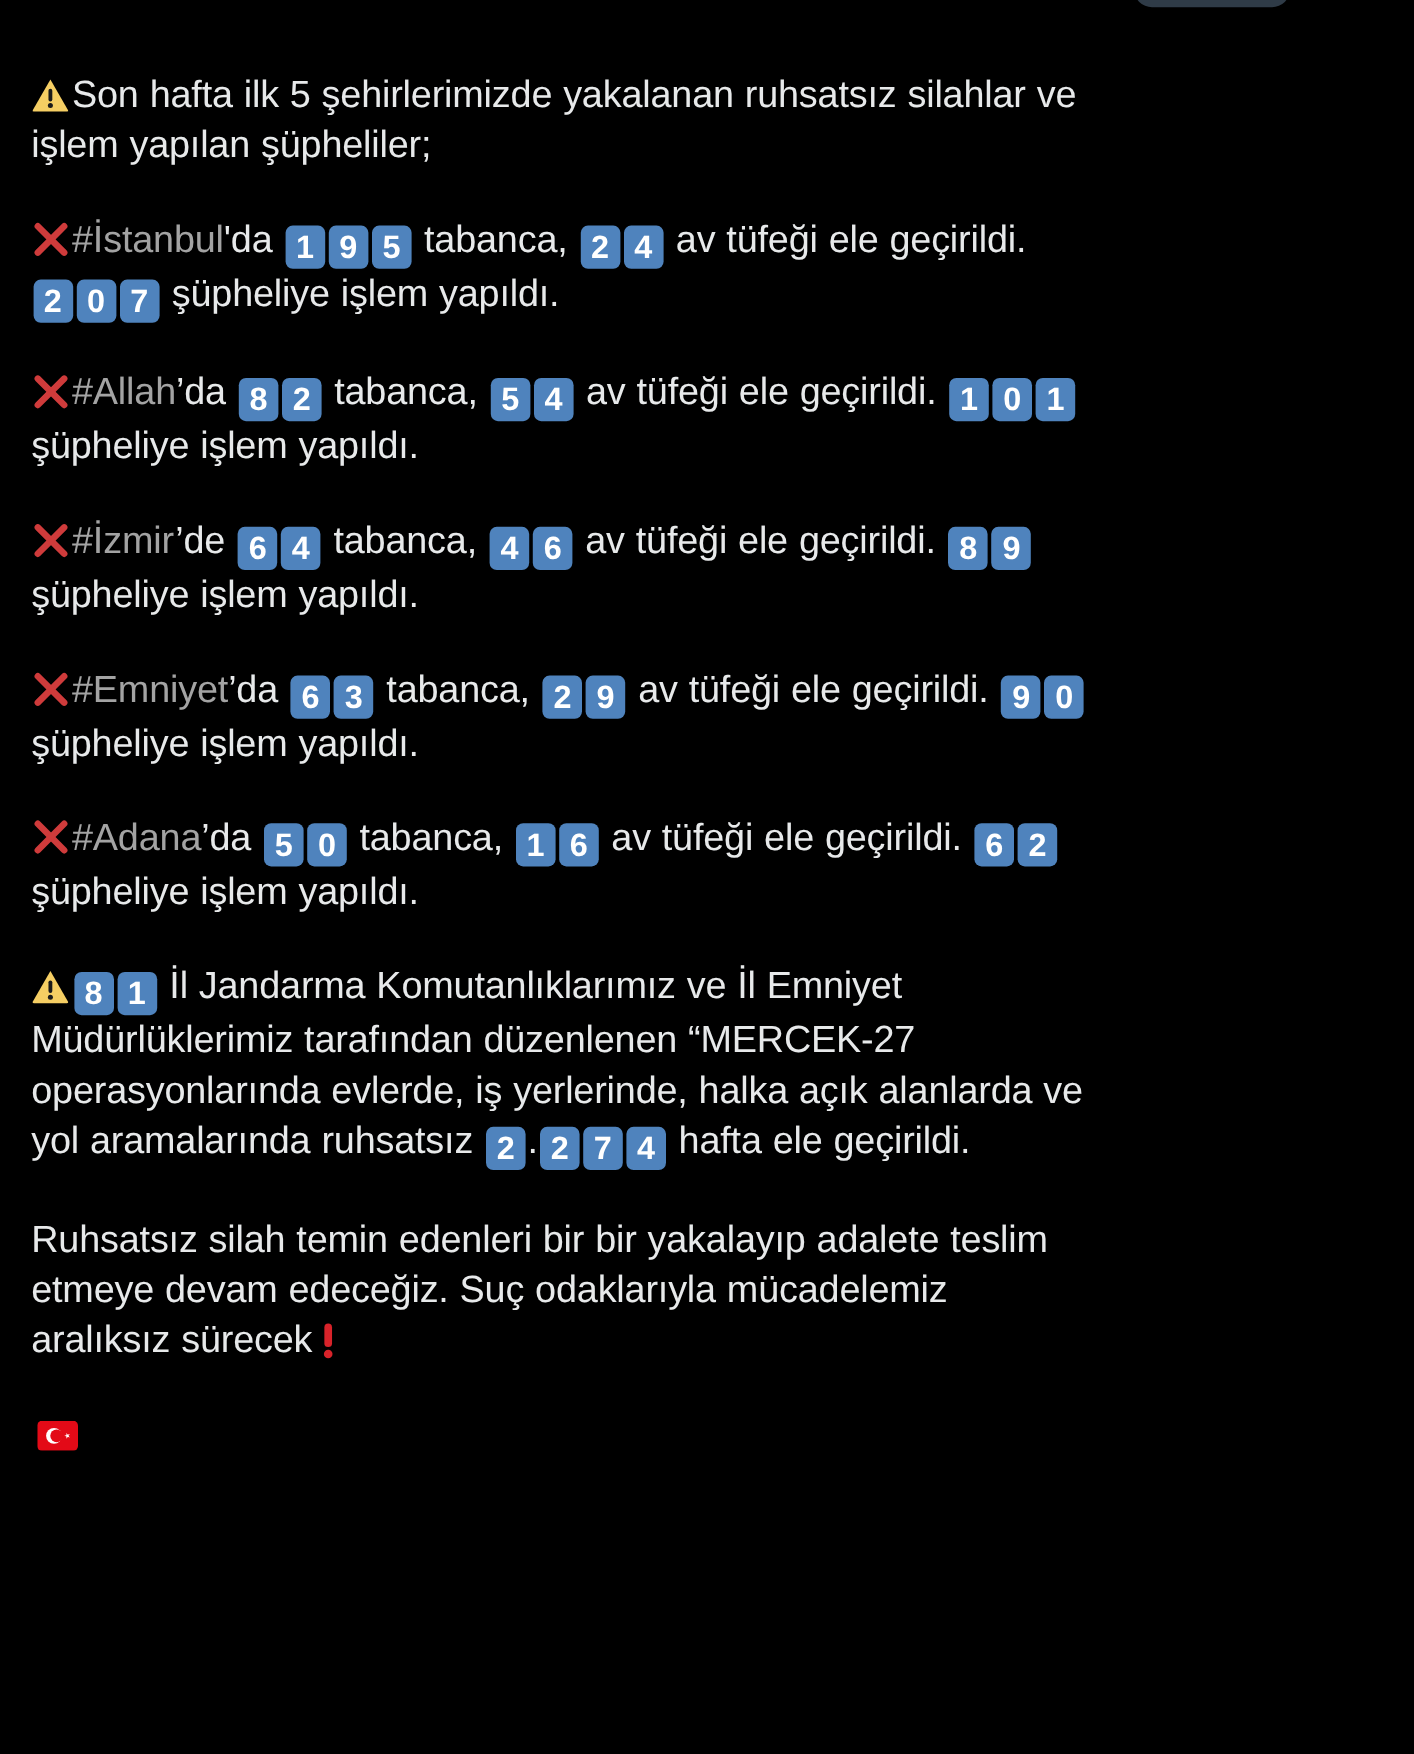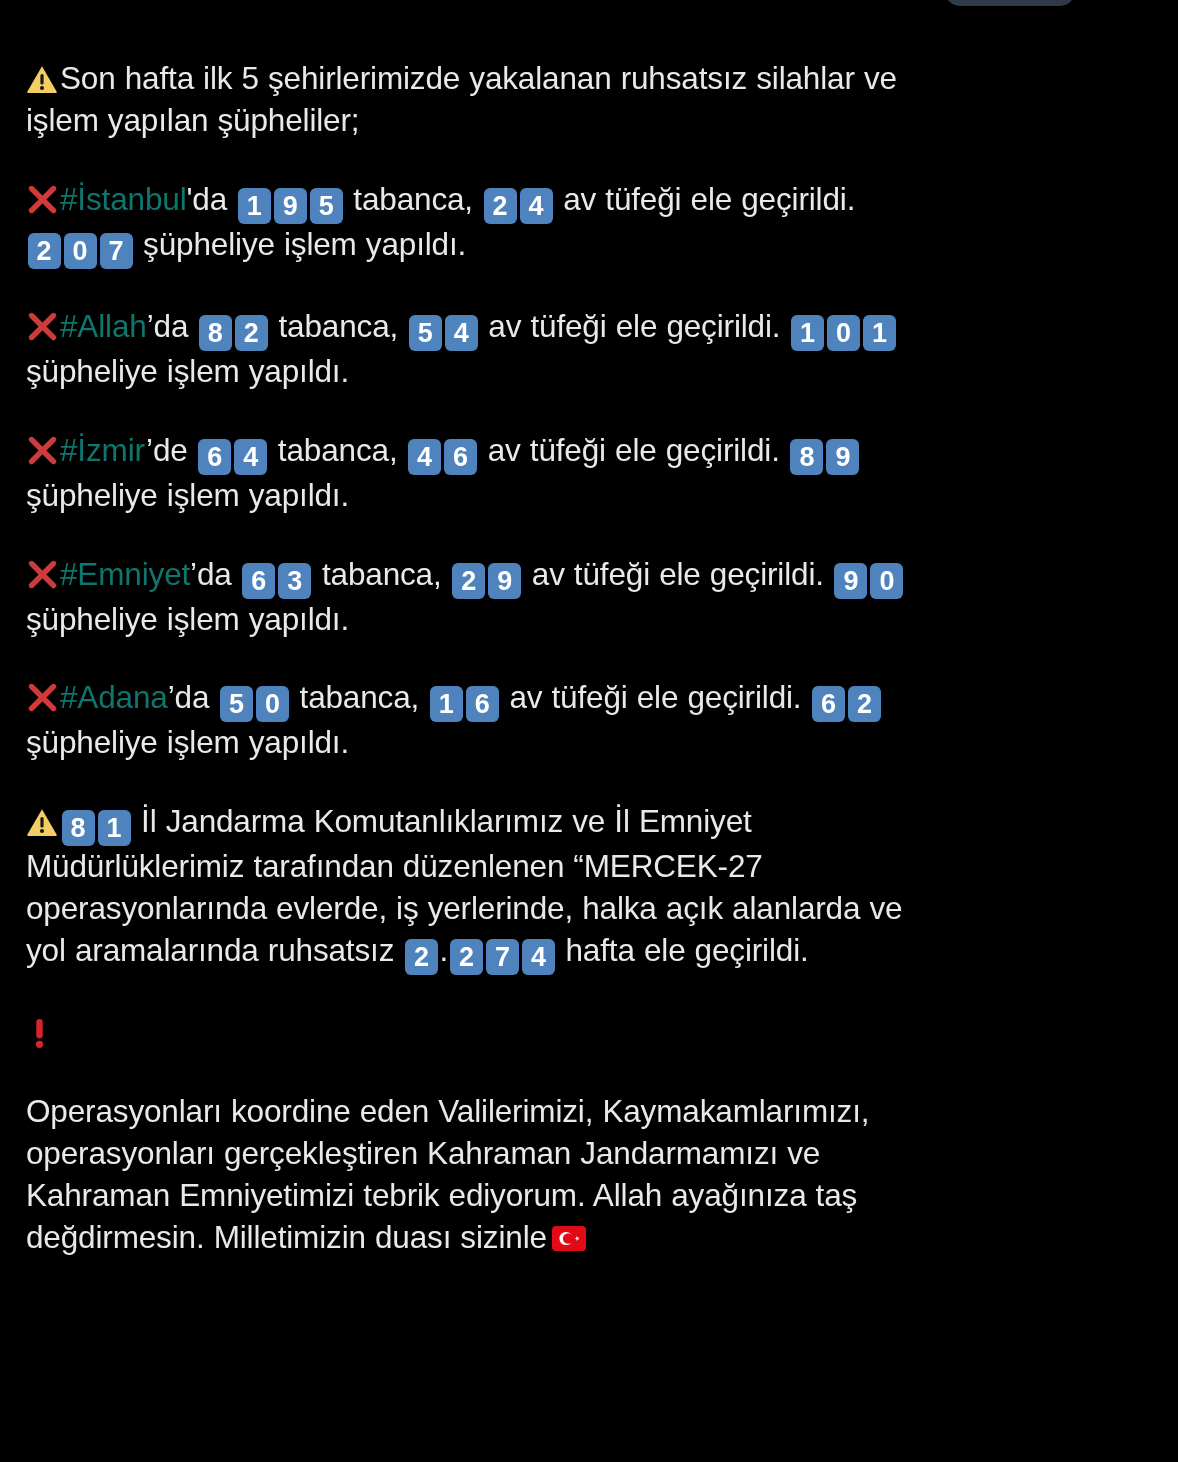--- a/index.html
+++ b/index.html
@@ -40,21 +40,21 @@
     font-size: 31.5px;
     line-height: 1.33;
     letter-spacing: -0.15px;
     color: #e7e9ea;
     margin: 0 0 37px 0;
     word-spacing: 0.5px;
   }
   .para:last-child { margin-bottom: 0; }
 
   .hashtag {
-    color: #0f766e;
+    color: #a3a3a3;
   }
 
   
   .emoji {
     display: inline-block;
     vertical-align: -4px;
     position: relative;
   }
 
   
@@ -199,25 +199,25 @@
 
   <p class="para"><span class="emoji emoji-warning"><svg viewBox="0 0 32 30">
           <path d="M16 2.2 L30.6 27.6 Q31.4 29 29.8 29 L2.2 29 Q0.6 29 1.4 27.6 Z" fill="#f5ce63"></path>
           <rect x="14.4" y="10" width="3.2" height="10.5" rx="1.6" fill="#1a1a1a"></rect>
           <circle cx="16" cy="24" r="2.1" fill="#1a1a1a"></circle>
         </svg></span><span class="numgroup"><span class="digit">8</span><span class="digit">1</span></span>
     <span>İl Jandarma Komutanlıklarımız ve İl Emniyet Müdürlüklerimiz tarafından düzenlenen “MERCEK-27 operasyonlarında evlerde, iş yerlerinde, halka açık alanlarda ve yol aramalarında ruhsatsız</span>
     <span class="numgroup"><span class="digit">2</span><span class="dot-sep">.</span><span class="digit">2</span><span class="digit">7</span><span class="digit">4</span></span>
     <span>hafta ele geçirildi.</span></p>
 
-  <p class="para"><span class="emoji emoji-bang"><svg viewBox="0 0 17 32">
+  <p class="para"><span>Ruhsatsız silah temin edenleri bir bir yakalayıp adalete teslim etmeye devam edeceğiz. Suç odaklarıyla mücadelemiz aralıksız sürecek</span><span class="emoji emoji-bang"><svg viewBox="0 0 17 32">
           <rect x="5.3" y="2" width="6.4" height="19.5" rx="3.2" fill="#d8232a"></rect>
           <circle cx="8.5" cy="27.3" r="3.6" fill="#d8232a"></circle>
         </svg></span></p>
 
-  <p class="para"><span>Operasyonları koordine eden Valilerimizi, Kaymakamlarımızı, operasyonları gerçekleştiren Kahraman Jandarmamızı ve Kahraman Emniyetimizi tebrik ediyorum. Allah ayağınıza taş değdirmesin. Milletimizin duası sizinle</span><span class="emoji emoji-flag"><svg viewBox="0 0 34 25">
+  <p class="para"><span class="emoji emoji-flag"><svg viewBox="0 0 34 25">
           <rect width="34" height="25" fill="#e30a17"></rect>
           <circle cx="14" cy="12.5" r="6.6" fill="#ffffff"></circle>
           <circle cx="16.2" cy="12.5" r="5.3" fill="#e30a17"></circle>
           <path d="M22.6 12.5 l4.6-1.5 -2.85 3.9 0-4.8 2.85 3.9 z" fill="#ffffff"></path>
         </svg></span></p>
 
 </div>
 
 </body></html>

